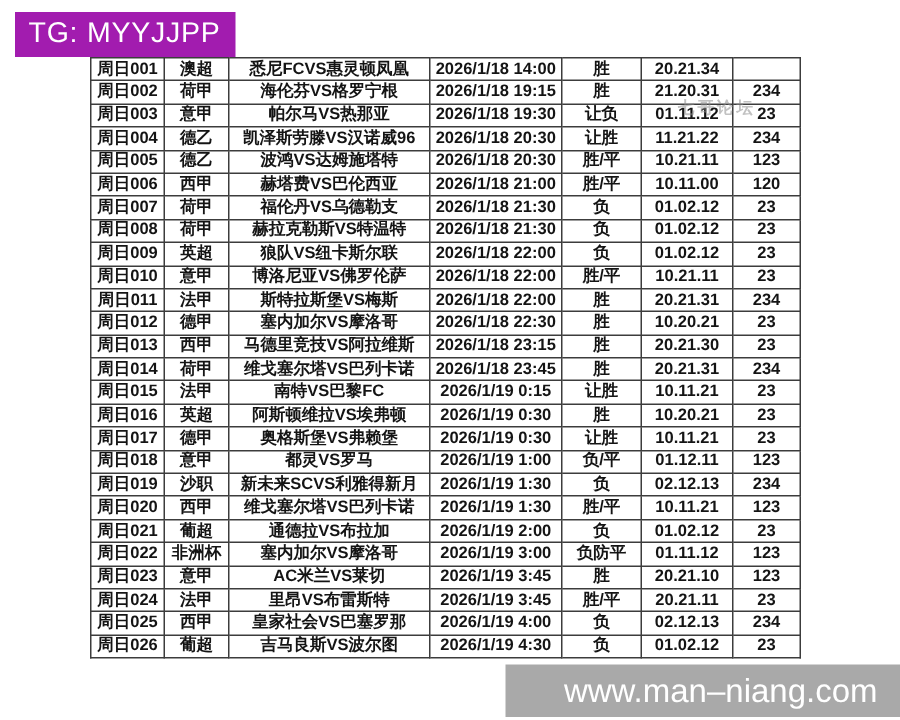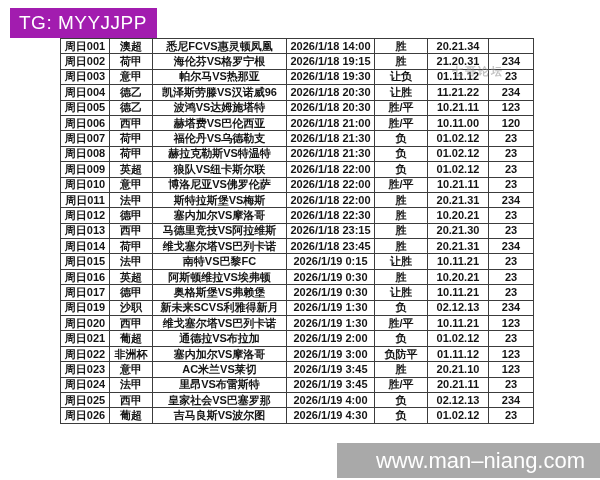--- a/index.html
+++ b/index.html
@@ -223,20 +223,29 @@
       <tr>
         <td>周日017</td>
         <td>德甲</td>
         <td>奥格斯堡VS弗赖堡</td>
         <td>2026/1/19 0:30</td>
         <td>让胜</td>
         <td>10.11.21</td>
         <td>23</td>
       </tr>
       <tr>
+        <td>周日018</td>
+        <td>意甲</td>
+        <td>都灵VS罗马</td>
+        <td>2026/1/19 1:00</td>
+        <td>负/平</td>
+        <td>01.12.11</td>
+        <td>123</td>
+      </tr>
+      <tr>
         <td>周日019</td>
         <td>沙职</td>
         <td>新未来SCVS利雅得新月</td>
         <td>2026/1/19 1:30</td>
         <td>负</td>
         <td>02.12.13</td>
         <td>234</td>
       </tr>
       <tr>
         <td>周日020</td>

